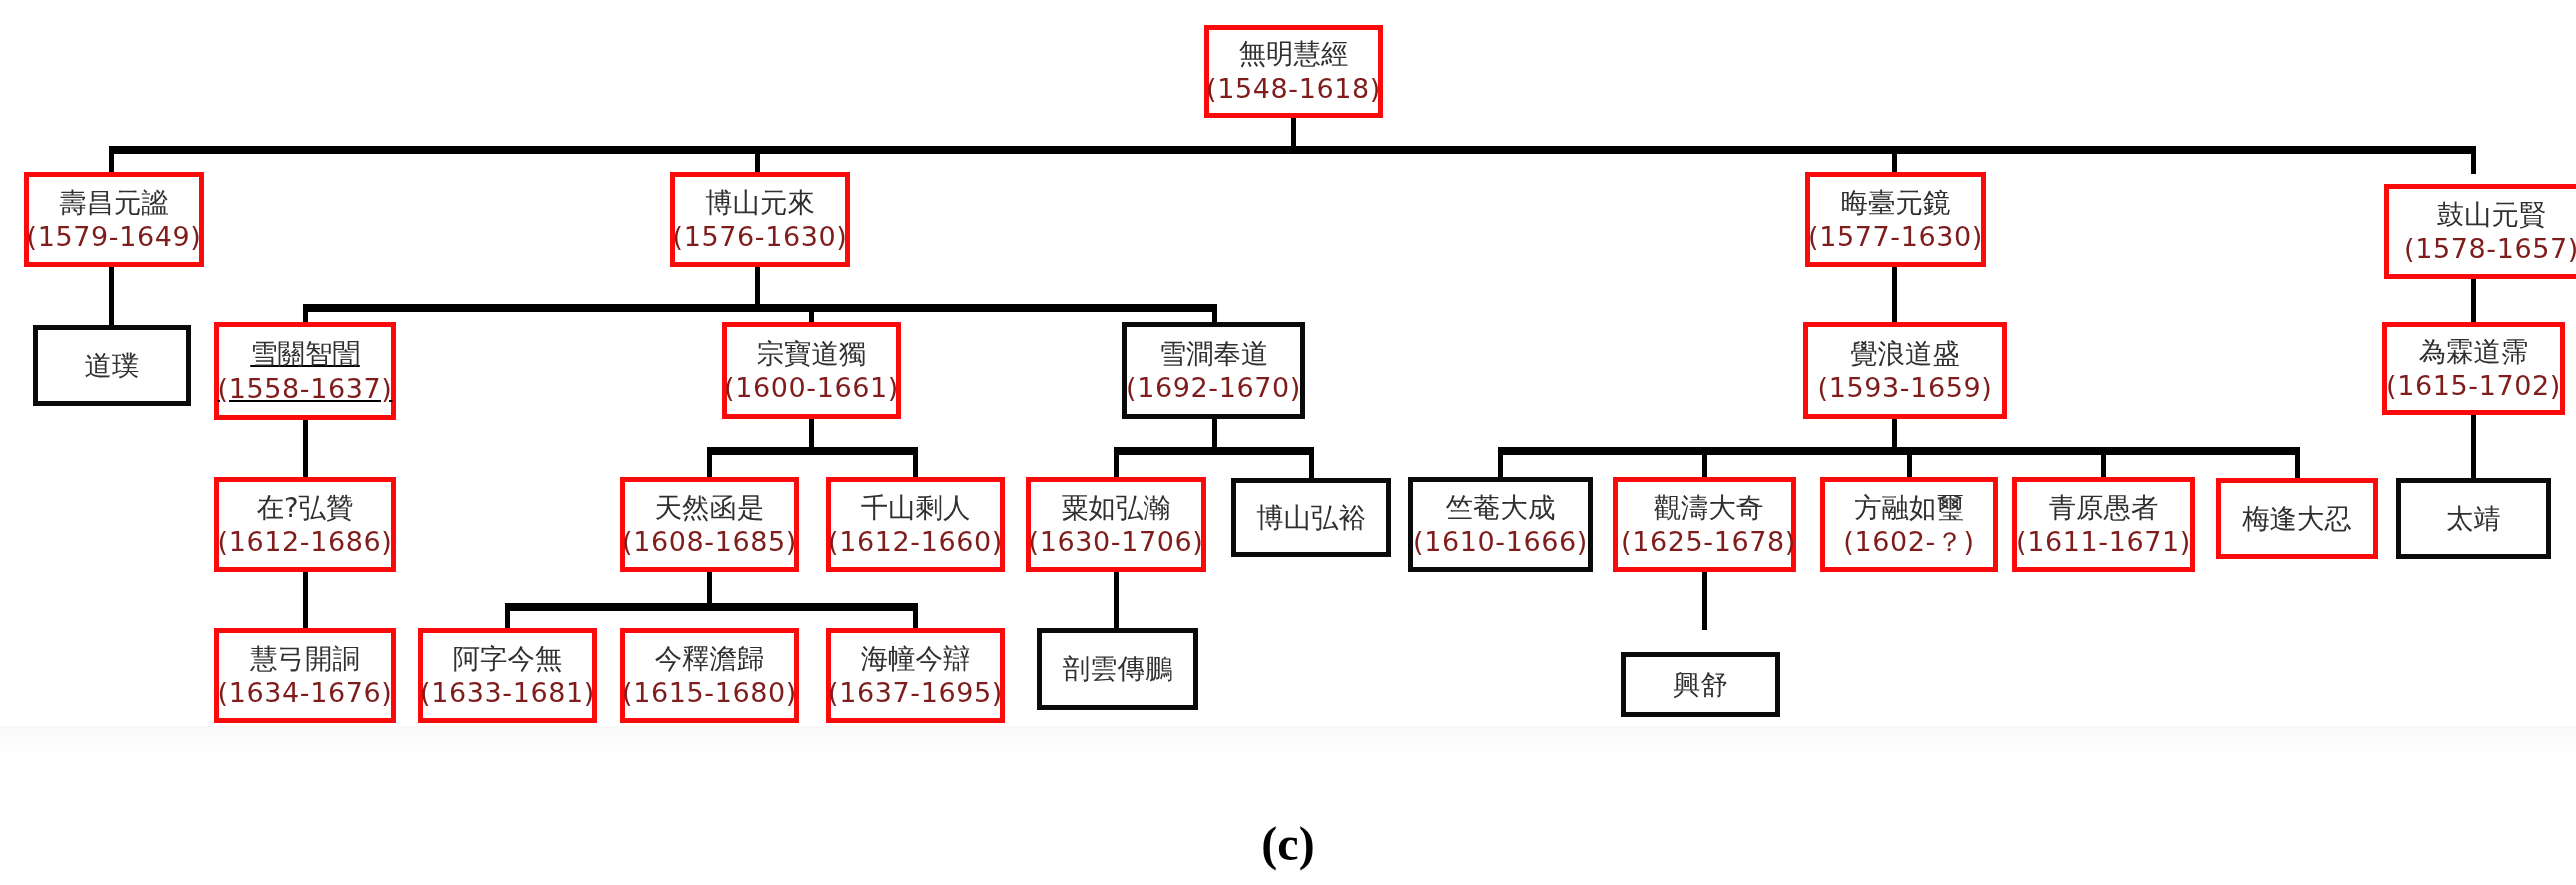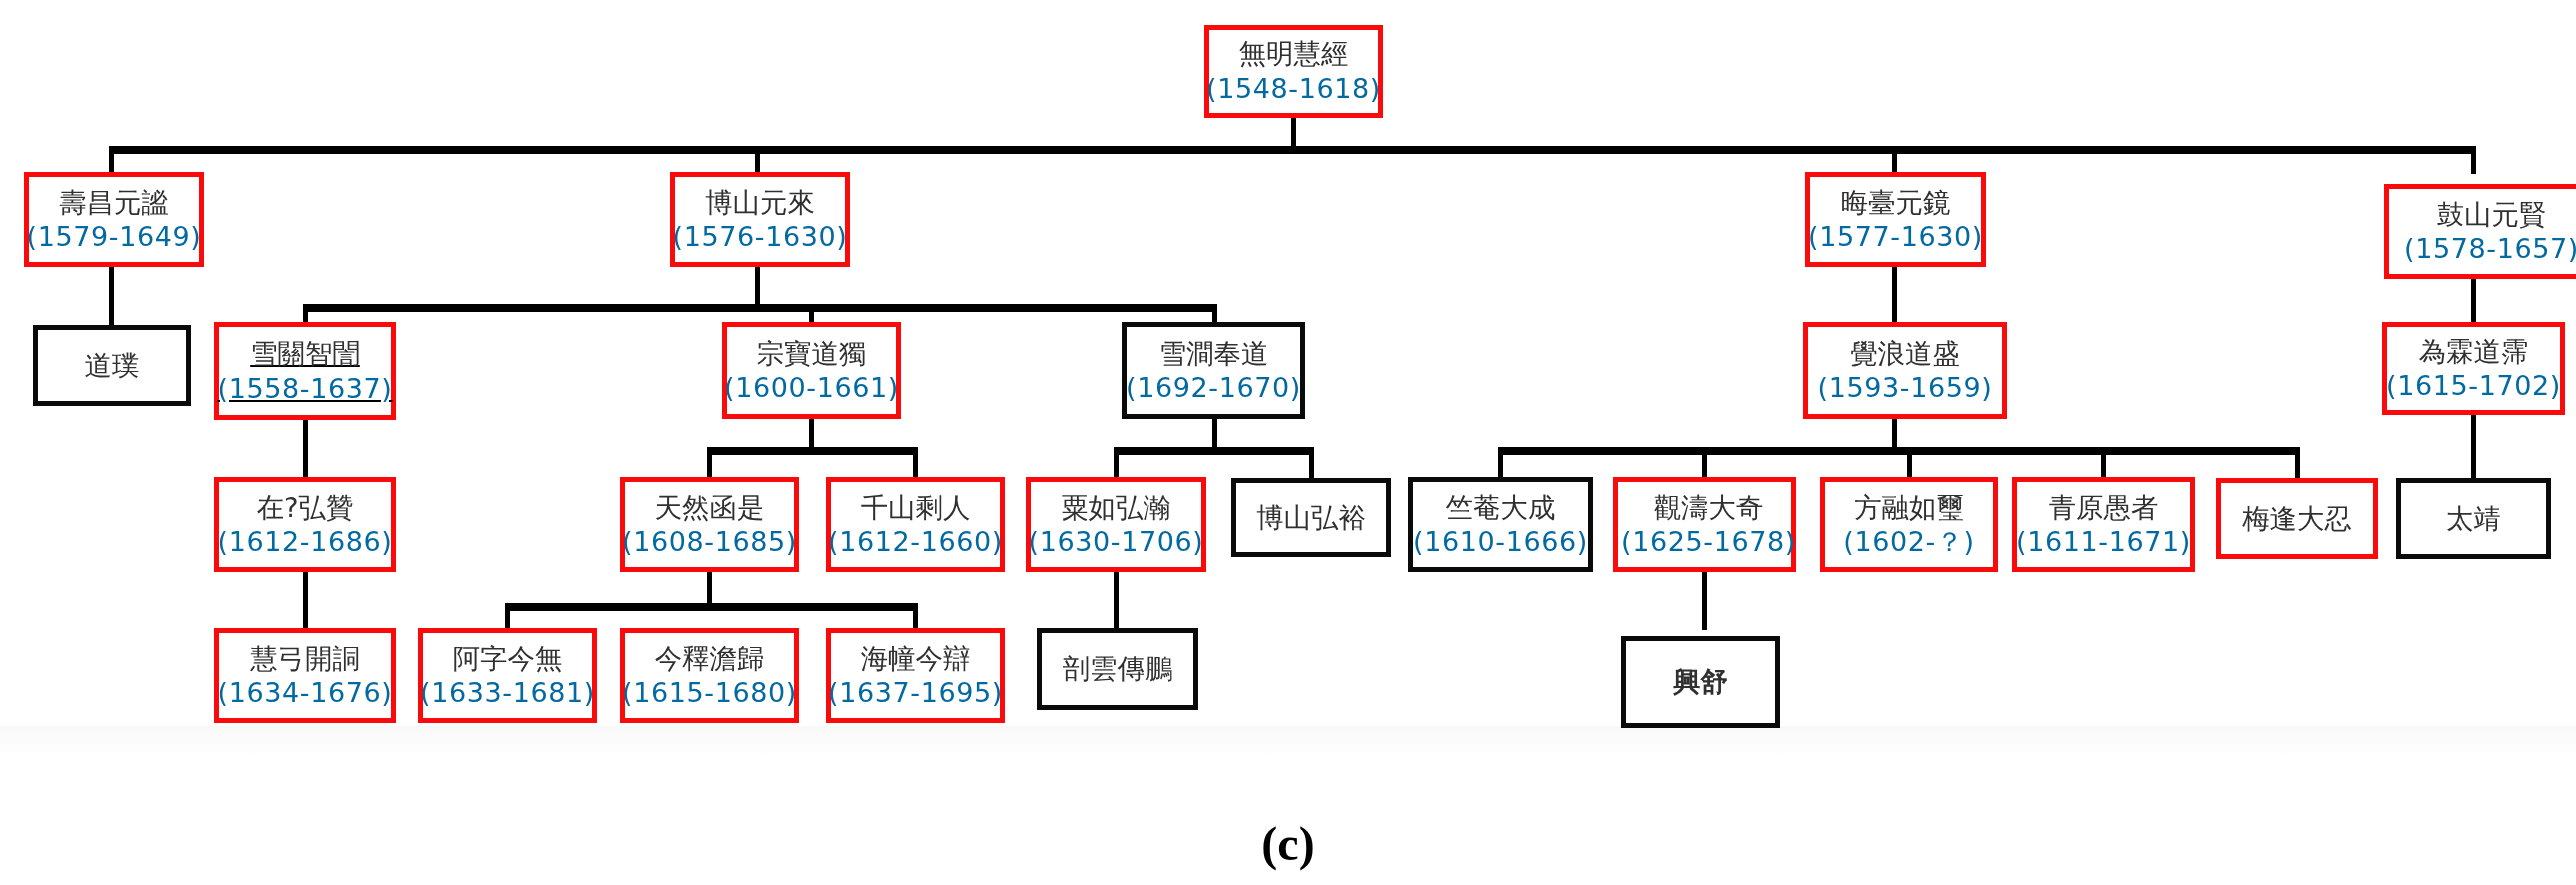--- a/index.html
+++ b/index.html
@@ -18,21 +18,21 @@
     display: flex;
     flex-direction: column;
     align-items: center;
     justify-content: center;
     text-align: left;
     z-index: 3;
   }
   .node.red   { border: 5.8px solid #fa0a0a; }
   .node.black { border: 5.8px solid #0a0a0a; }
   .node .name  { font-size: 27.4px; color: #303030; line-height: 1.3; white-space: nowrap; }
-  .node .dates { font-size: 27px; color: #0369a1; line-height: 1.25; white-space: nowrap; letter-spacing: 0.6px; }
+  .node .dates { font-size: 27px; color: #7f1d1d; line-height: 1.25; white-space: nowrap; letter-spacing: 0.6px; }
   .vline { position: absolute; width: 4.7px;  background: #000000; z-index: 1; }
   .hline { position: absolute; height: 7.6px; background: #000000; z-index: 1; }
   #caption {
     position: absolute;
     left: 0; top: 816px; width: 2576px;
     text-align: center;
     font-family: "Liberation Serif", "DejaVu Serif", serif;
     font-weight: bold;
     font-size: 48px;
     color: #000000;
@@ -184,19 +184,19 @@
       <div class="name">今釋澹歸</div>
       <div class="dates">(1615-1680)</div>
     </div>
     <div class="node red" style="left: 826px; top: 628px; width: 179px; height: 95px;">
       <div class="name">海幢今辯</div>
       <div class="dates">(1637-1695)</div>
     </div>
     <div class="node black" style="left: 1037px; top: 628px; width: 161px; height: 82px;">
       <div class="name">剖雲傳鵬</div>
     </div>
-    <div class="node black" style="left: 1621px; top: 636px; width: 159px; height: 92px; font-weight: bold;">
+    <div class="node black" style="left: 1621px; top: 652px; width: 159px; height: 65px;">
       <div class="name">興舒</div>
     </div>
   </div>
 
 <div id="caption">(c)</div>
 
 
 </body></html>

